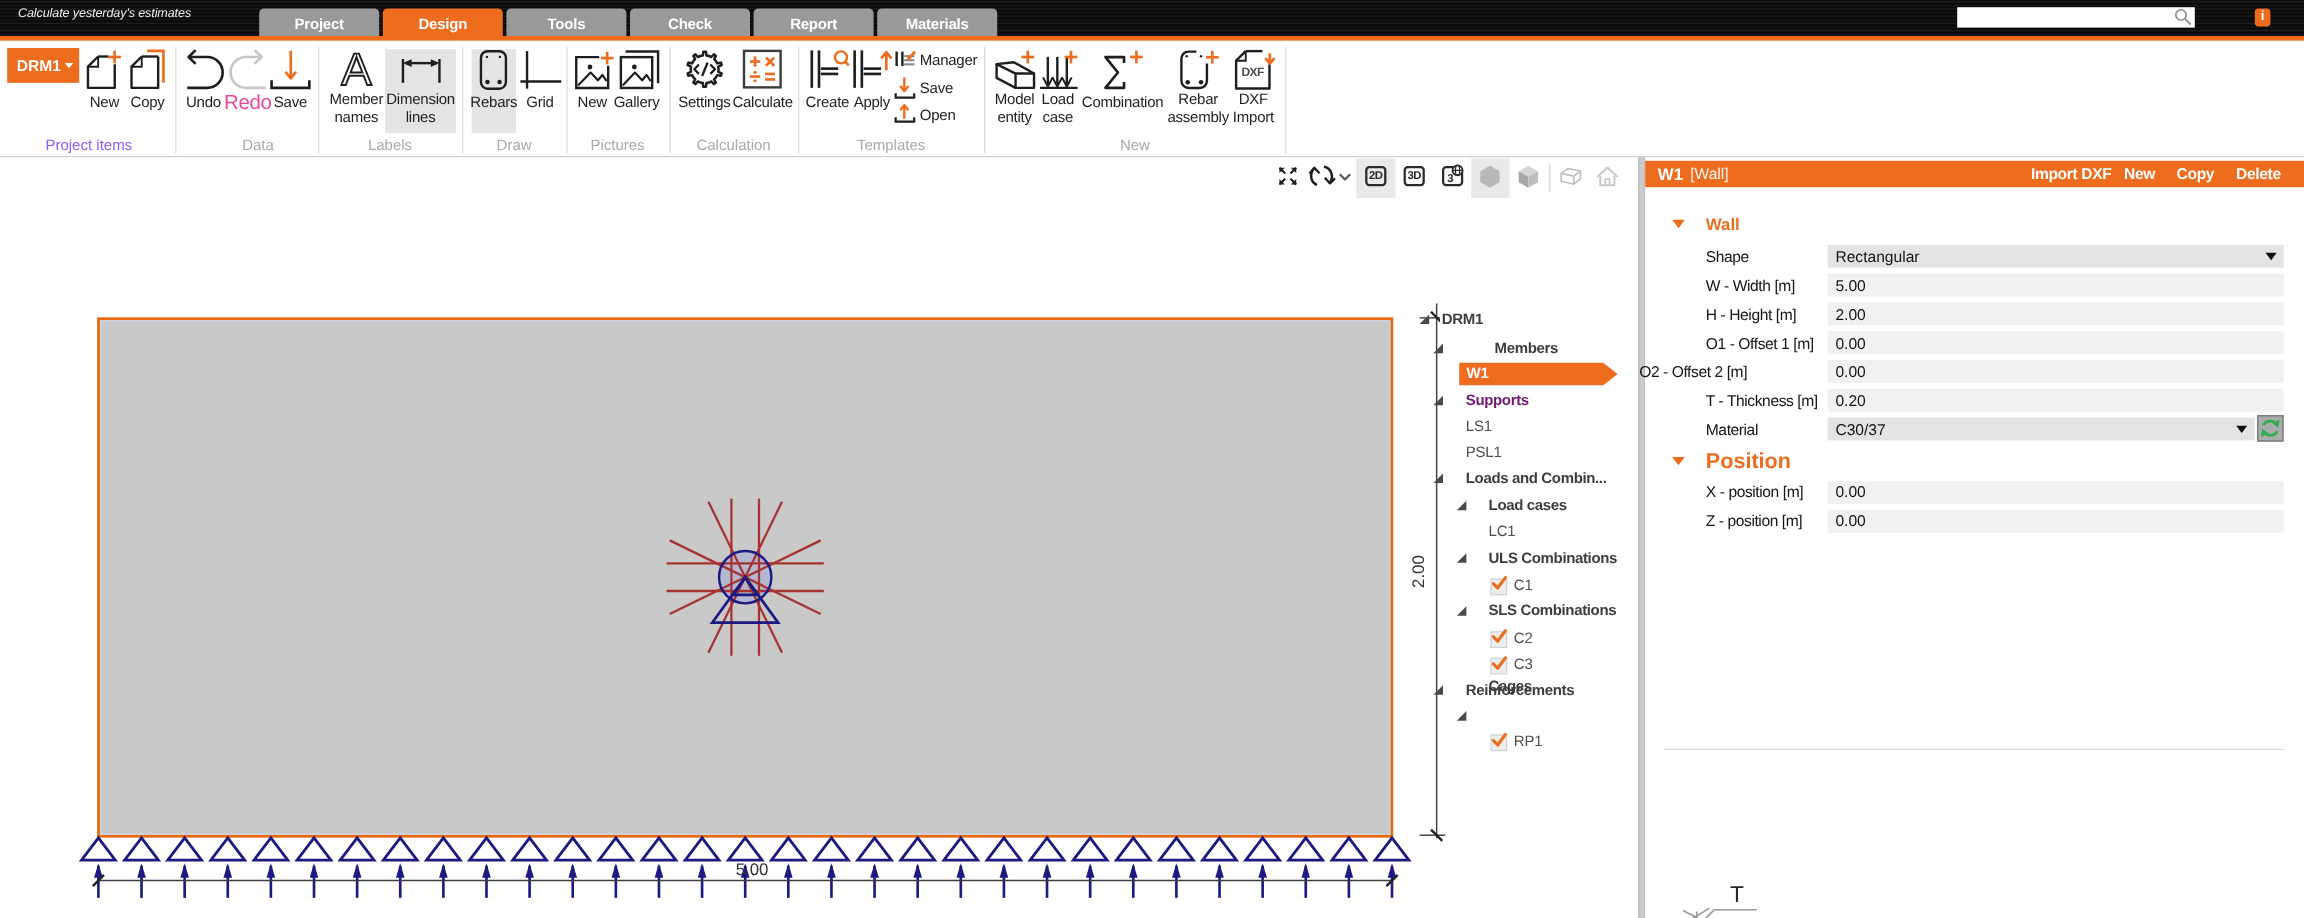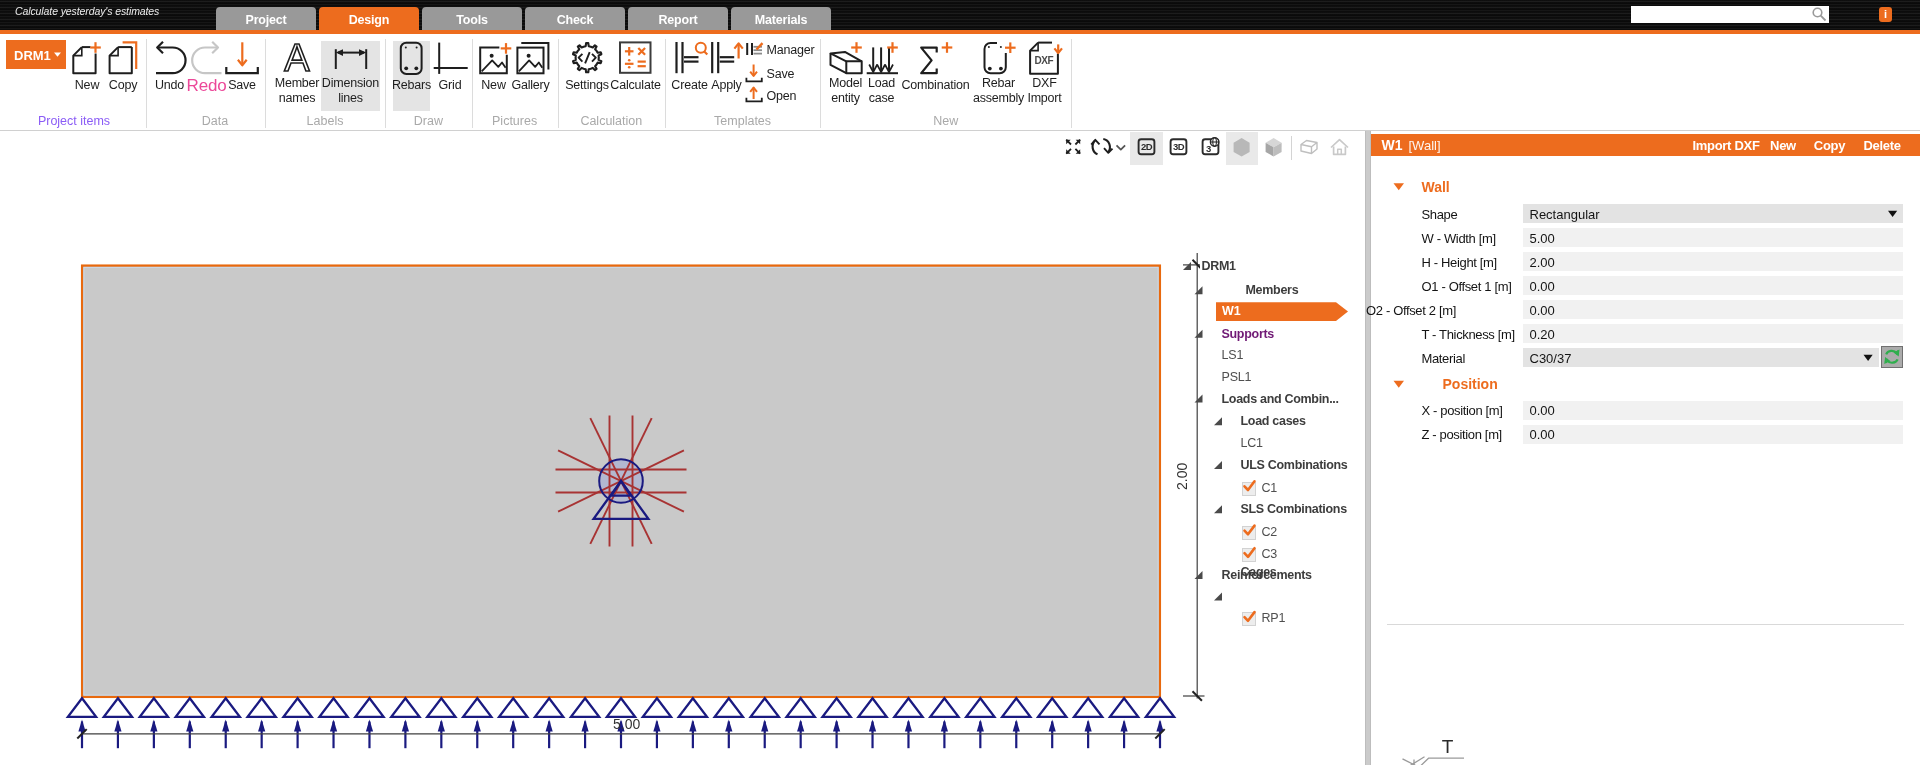--- a/index.html
+++ b/index.html
@@ -486,14 +486,14 @@
 <span style="left:1366px;top:309.5px;font-size:13px;color:#141414;font-weight:400;transform:translateY(-50%);letter-spacing:-0.35px;">O2 - Offset 2 [m]</span>
 <span style="left:1529.5px;top:309.5px;font-size:13px;color:#141414;font-weight:400;transform:translateY(-50%);">0.00</span>
 <span style="left:1421.5px;top:333.5px;font-size:13px;color:#141414;font-weight:400;transform:translateY(-50%);letter-spacing:-0.35px;">T - Thickness [m]</span>
 <span style="left:1529.5px;top:333.5px;font-size:13px;color:#141414;font-weight:400;transform:translateY(-50%);">0.20</span>
 <span style="left:1421.5px;top:357.5px;font-size:13px;color:#141414;font-weight:400;transform:translateY(-50%);letter-spacing:-0.35px;">Material</span>
 <span style="left:1529.5px;top:357.5px;font-size:13px;color:#141414;font-weight:400;transform:translateY(-50%);">C30/37</span>
 <span style="left:1421.5px;top:410.0px;font-size:13px;color:#141414;font-weight:400;transform:translateY(-50%);letter-spacing:-0.35px;">X - position [m]</span>
 <span style="left:1529.5px;top:410.0px;font-size:13px;color:#141414;font-weight:400;transform:translateY(-50%);">0.00</span>
 <span style="left:1421.5px;top:434.0px;font-size:13px;color:#141414;font-weight:400;transform:translateY(-50%);letter-spacing:-0.35px;">Z - position [m]</span>
 <span style="left:1529.5px;top:434.0px;font-size:13px;color:#141414;font-weight:400;transform:translateY(-50%);">0.00</span>
-<span style="left:1421.5px;top:384.2px;font-size:14px;color:#ED6C1E;font-weight:700;transform:translateY(-50%);margin-left:21px;">Position</span>
+<span style="left:1421.5px;top:384.2px;font-size:18px;color:#ED6C1E;font-weight:700;transform:translateY(-50%);">Position</span>
 <span style="left:1447.5px;top:745.5px;font-size:19px;color:#2a2a2a;font-weight:400;transform:translate(-50%,-50%);">T</span>
 </div>
 </body></html>

